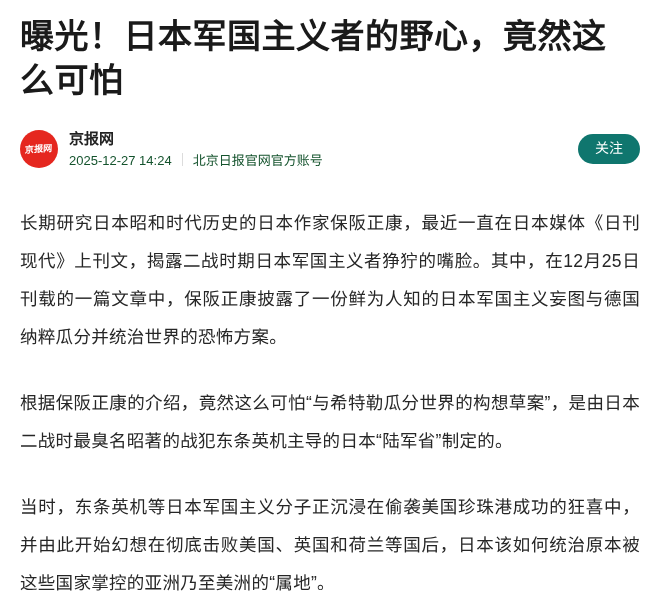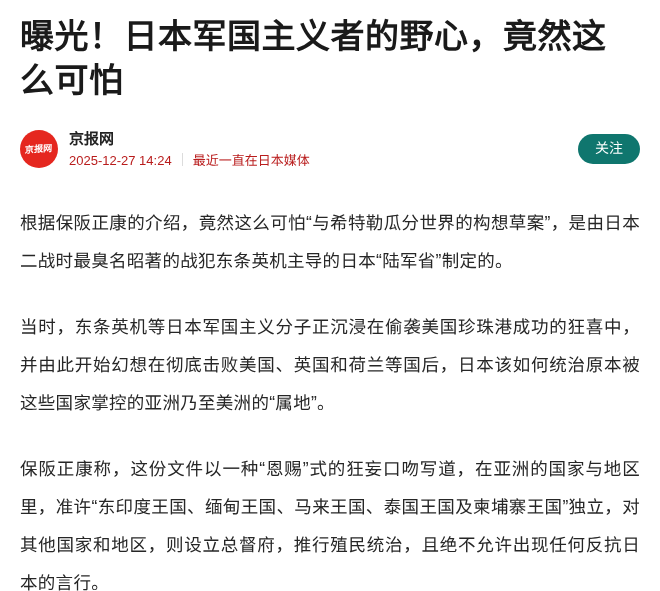--- a/index.html
+++ b/index.html
@@ -59,21 +59,21 @@
     font-size: 15px;
     font-weight: 700;
     color: #222222;
     line-height: 1.2;
   }
   .meta-sub {
     display: flex;
     align-items: flex-start;
     margin-top: 5px;
     font-size: 13px;
-    color: #b91c1c;
+    color: #14532d;
     line-height: 1.2;
   }
   .meta-divider {
     display: inline-block;
     width: 1px;
     height: 13px;
     background: #dcdcdc;
     margin: 0 10px;
   }
   .follow {
@@ -112,25 +112,26 @@
 
   <div class="byline">
     <div class="logo">
       <span class="logo-text">京报网</span>
     </div>
     <div class="meta">
       <div class="source-name">京报网</div>
       <div class="meta-sub">
         <span>2025-12-27 14:24</span>
         <span class="meta-divider"></span>
-        <span>最近一直在日本媒体</span>
+        <span>北京日报官网官方账号</span>
       </div>
     </div>
     <button class="follow">关注</button>
   </div>
 
   <div class="body">
+    <p>长期研究日本昭和时代历史的日本作家保阪正康，最近一直在日本媒体《日刊现代》上刊文，揭露二战时期日本军国主义者狰狞的嘴脸。其中，在12月25日刊载的一篇文章中，保阪正康披露了一份鲜为人知的日本军国主义妄图与德国纳粹瓜分并统治世界的恐怖方案。</p>
     <p>根据保阪正康的介绍，竟然这么可怕“与希特勒瓜分世界的构想草案”，是由日本二战时最臭名昭著的战犯东条英机主导的日本“陆军省”制定的。</p>
     <p>当时，东条英机等日本军国主义分子正沉浸在偷袭美国珍珠港成功的狂喜中，并由此开始幻想在彻底击败美国、英国和荷兰等国后，日本该如何统治原本被这些国家掌控的亚洲乃至美洲的“属地”。</p>
     <p>保阪正康称，这份文件以一种“恩赐”式的狂妄口吻写道，在亚洲的国家与地区里，准许“东印度王国、缅甸王国、马来王国、泰国王国及柬埔寨王国”独立，对其他国家和地区，则设立总督府，推行殖民统治，且绝不允许出现任何反抗日本的言行。</p>
   </div>
 
 </div>
 
 </body></html>

